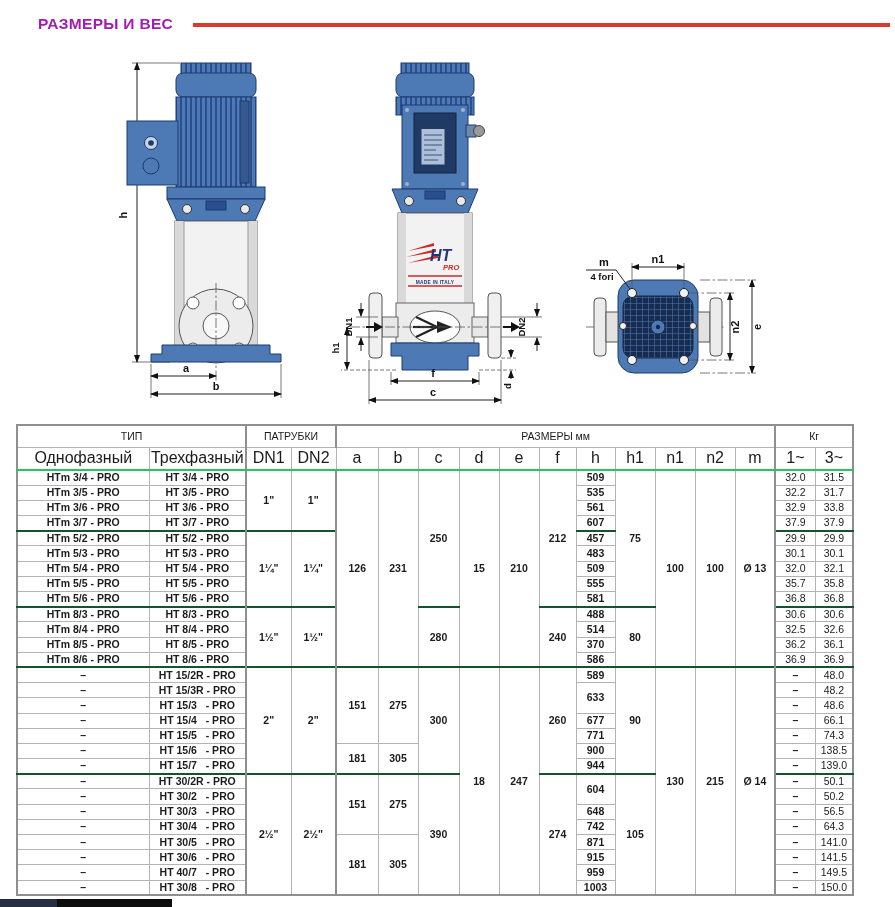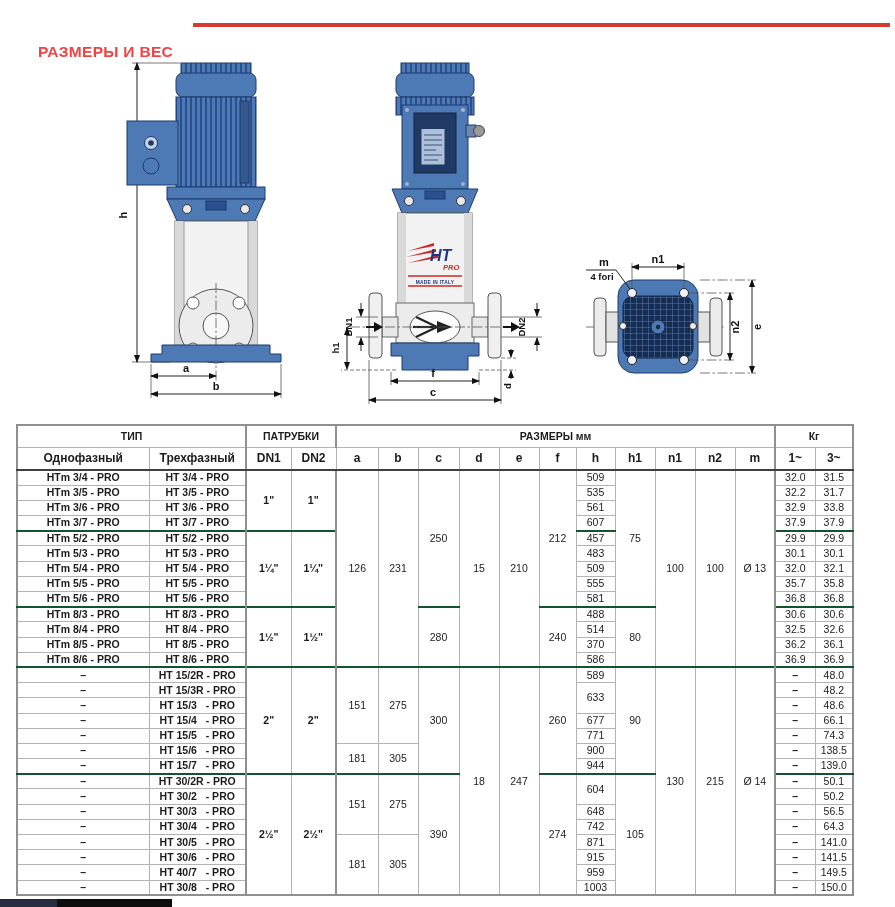--- a/index.html
+++ b/index.html
@@ -4,21 +4,21 @@
 <style>
   * { margin:0; padding:0; box-sizing:border-box; }
   html,body { background:#e8e8e8; }
   .page {
     position:relative; width:895px; height:907px; background:#ffffff;
     font-family:"Liberation Sans", sans-serif; color:#1b1b1b; overflow:hidden;
     margin:0 auto;
   }
   .page-title {
     position:absolute; left:38px; top:15px;
-    font-size:15.5px; font-weight:bold; color:#ef4444; letter-spacing:.3px;margin-top:28px;
+    font-size:15.5px; font-weight:bold; color:#a21caf; letter-spacing:.3px;
   }
   .title-rule {
     position:absolute; left:193px; top:23px; width:697px; height:4px;
     background:#d93a30;
   }
   .drawings { position:absolute; left:0; top:45px; width:895px; height:372px; }
 
   
   table.dims {
     position:absolute; left:16px; top:424px; width:836px;
@@ -26,27 +26,27 @@
     border:2px solid #8f8f8f;
     font-family:"Liberation Sans", sans-serif;
   }
   table.dims th, table.dims td {
     border:1px solid #b3b3b3; padding:0; overflow:hidden;
     text-align:center; vertical-align:middle; line-height:1.05;
     font-size:10.5px; color:#1b1b1b; background:#fff;
   }
   thead tr.groups { height:22px; }
   thead tr.subs   { height:23px; }
-  thead th { font-weight:bold; font-size:11.5px; }
-  thead tr.subs th { font-size:12px; border-bottom:2px solid #404040; }
+  thead th { font-weight:normal; font-size:11.5px; }
+  thead tr.subs th { font-size:16px; border-bottom:2px solid #22c55e; }
   th.shl { text-align:left; padding-left:8px; }
   tbody tr { height:15.2px; }
   td.nm { font-weight:bold; text-align:left; padding-left:7px; white-space:pre; font-size:10.8px; }
   td.dn { font-weight:bold; font-size:11px; }
-  td.dim { font-weight:normal; font-size:10.5px; }
+  td.dim { font-weight:bold; font-size:10.5px; }
   td.wt { font-weight:normal; font-size:10.8px; }
   td.dash { font-weight:bold; }
   .gl { border-left:2px solid #8f8f8f !important; }
   tr.sep td { border-top:2px solid #14532d; }
 
   .footer-bar-accent { position:absolute; left:0; top:899px; width:57px; height:8px; background:#272e41; }
   .footer-bar { position:absolute; left:57px; top:899px; width:115px; height:8px; background:#0d0d0d; }
 
   
   .dimln { stroke:#222; stroke-width:1; fill:none; }

